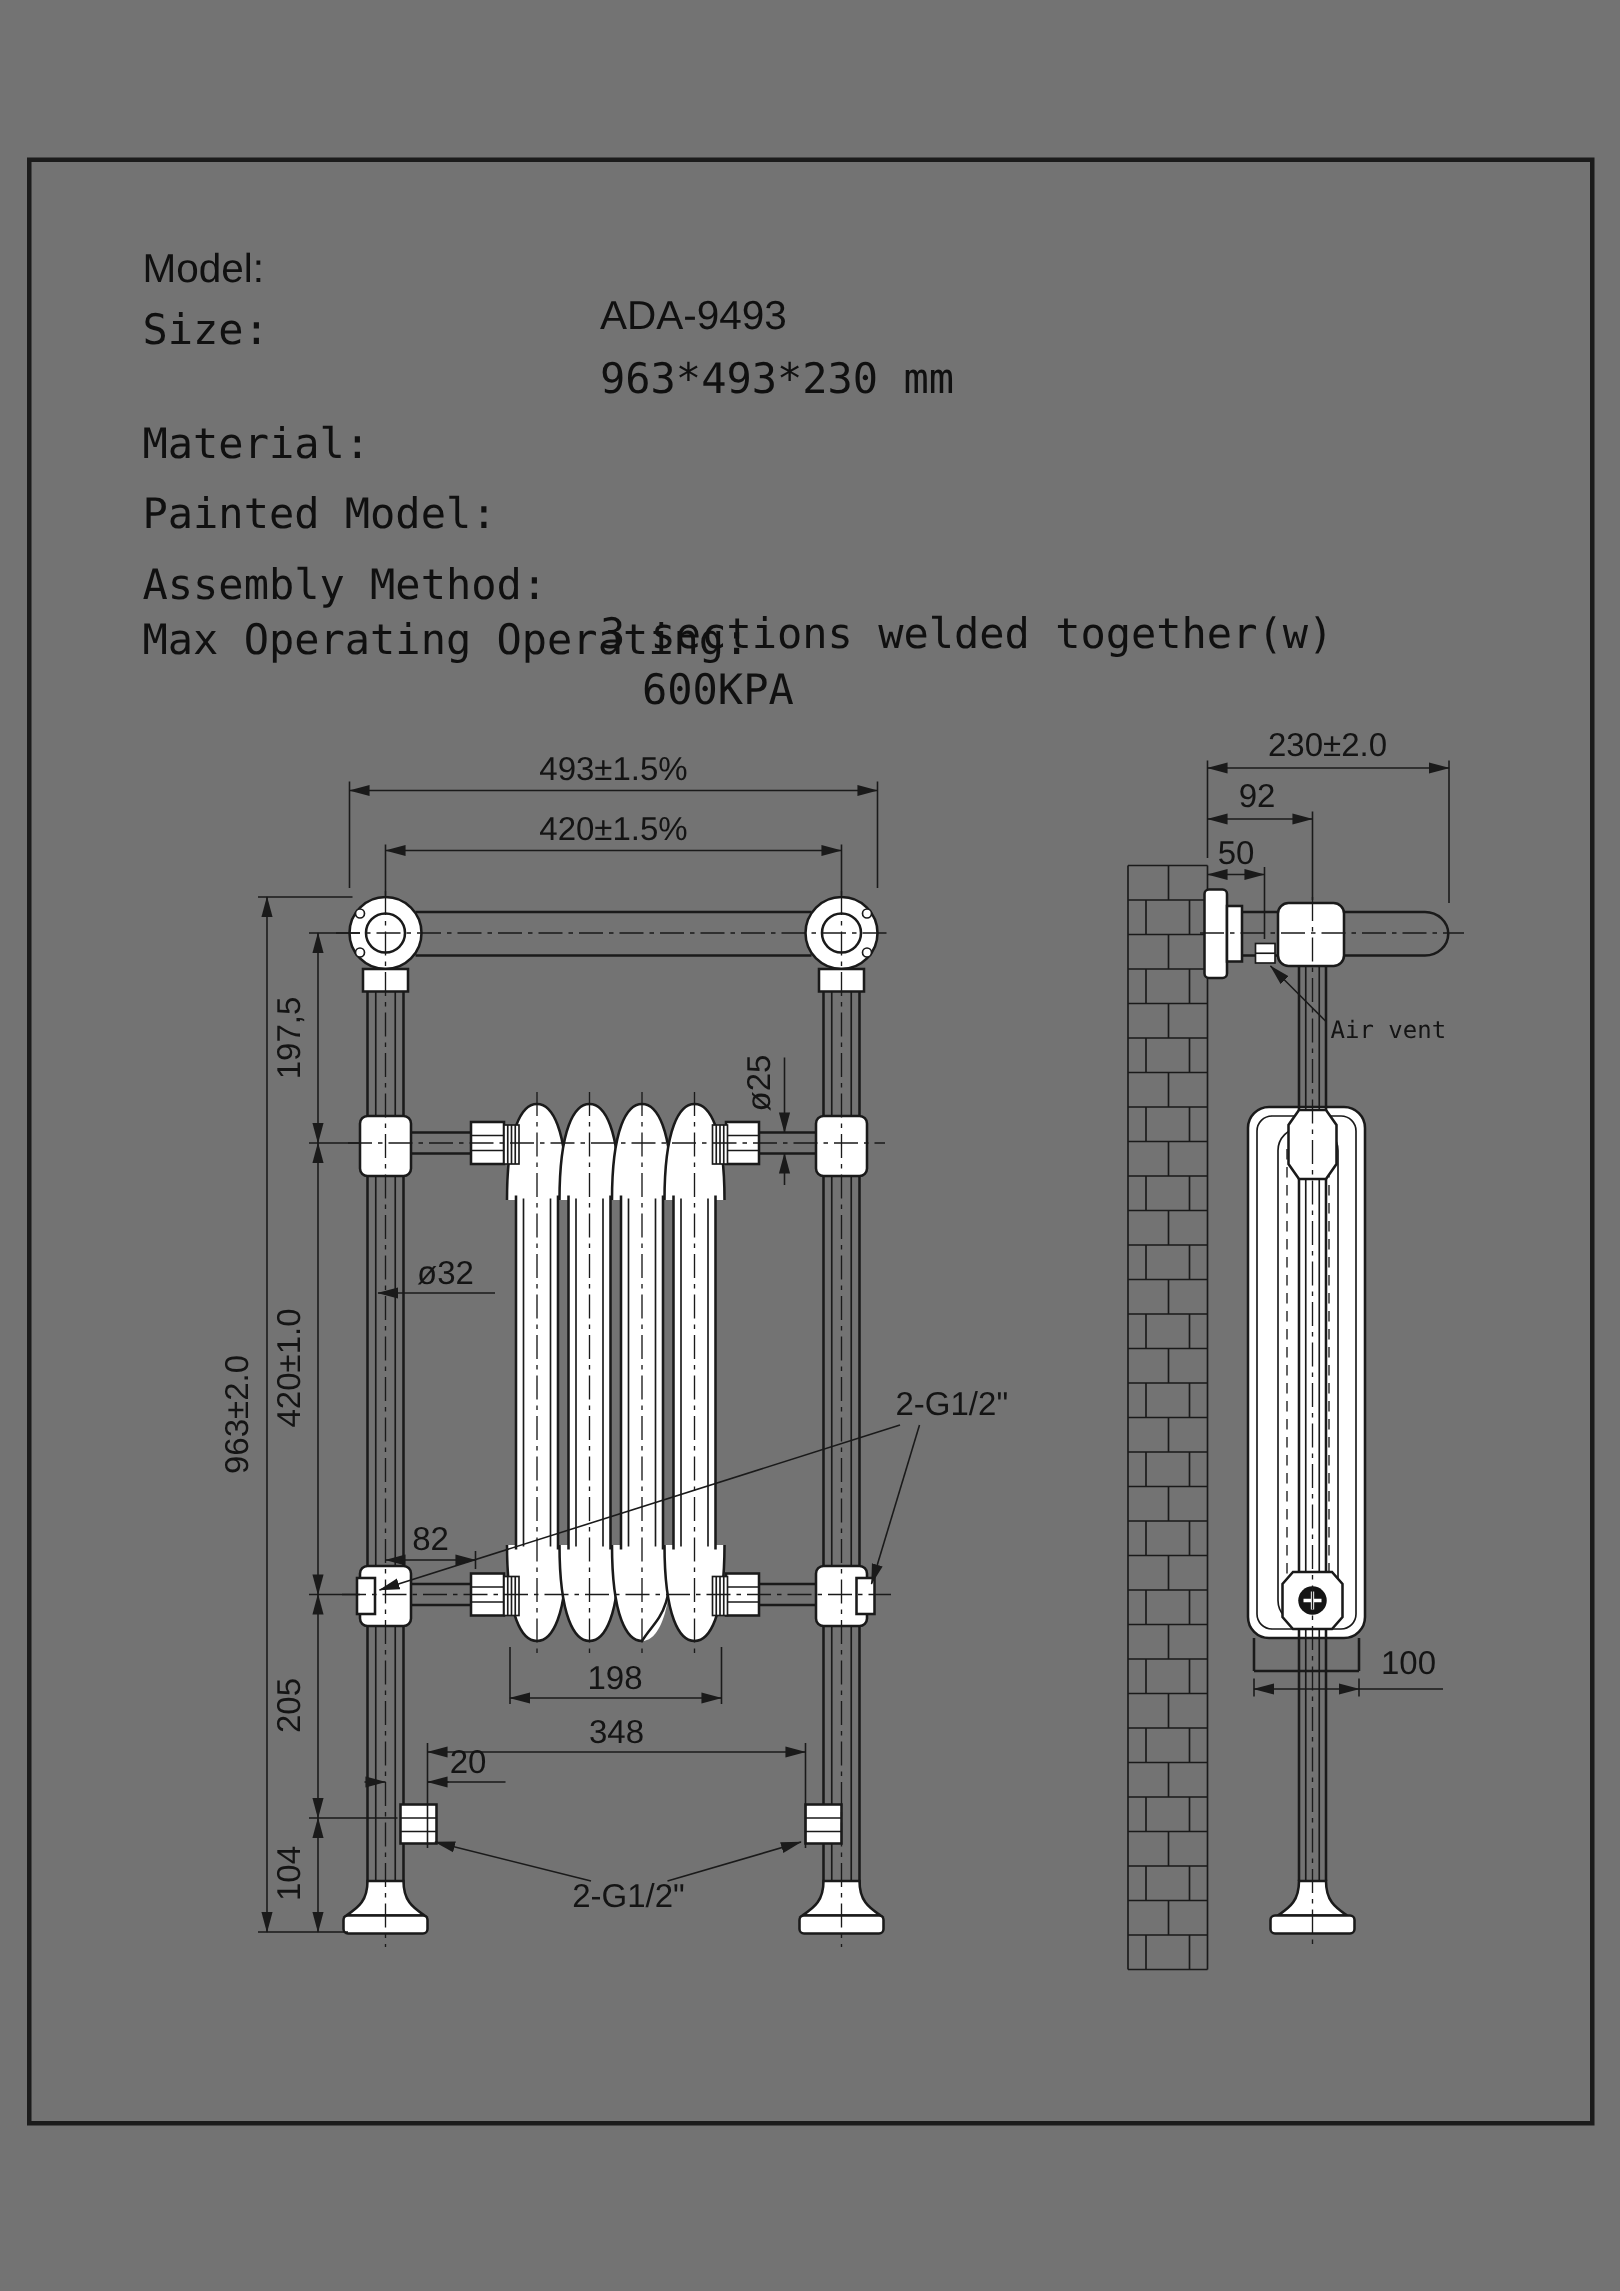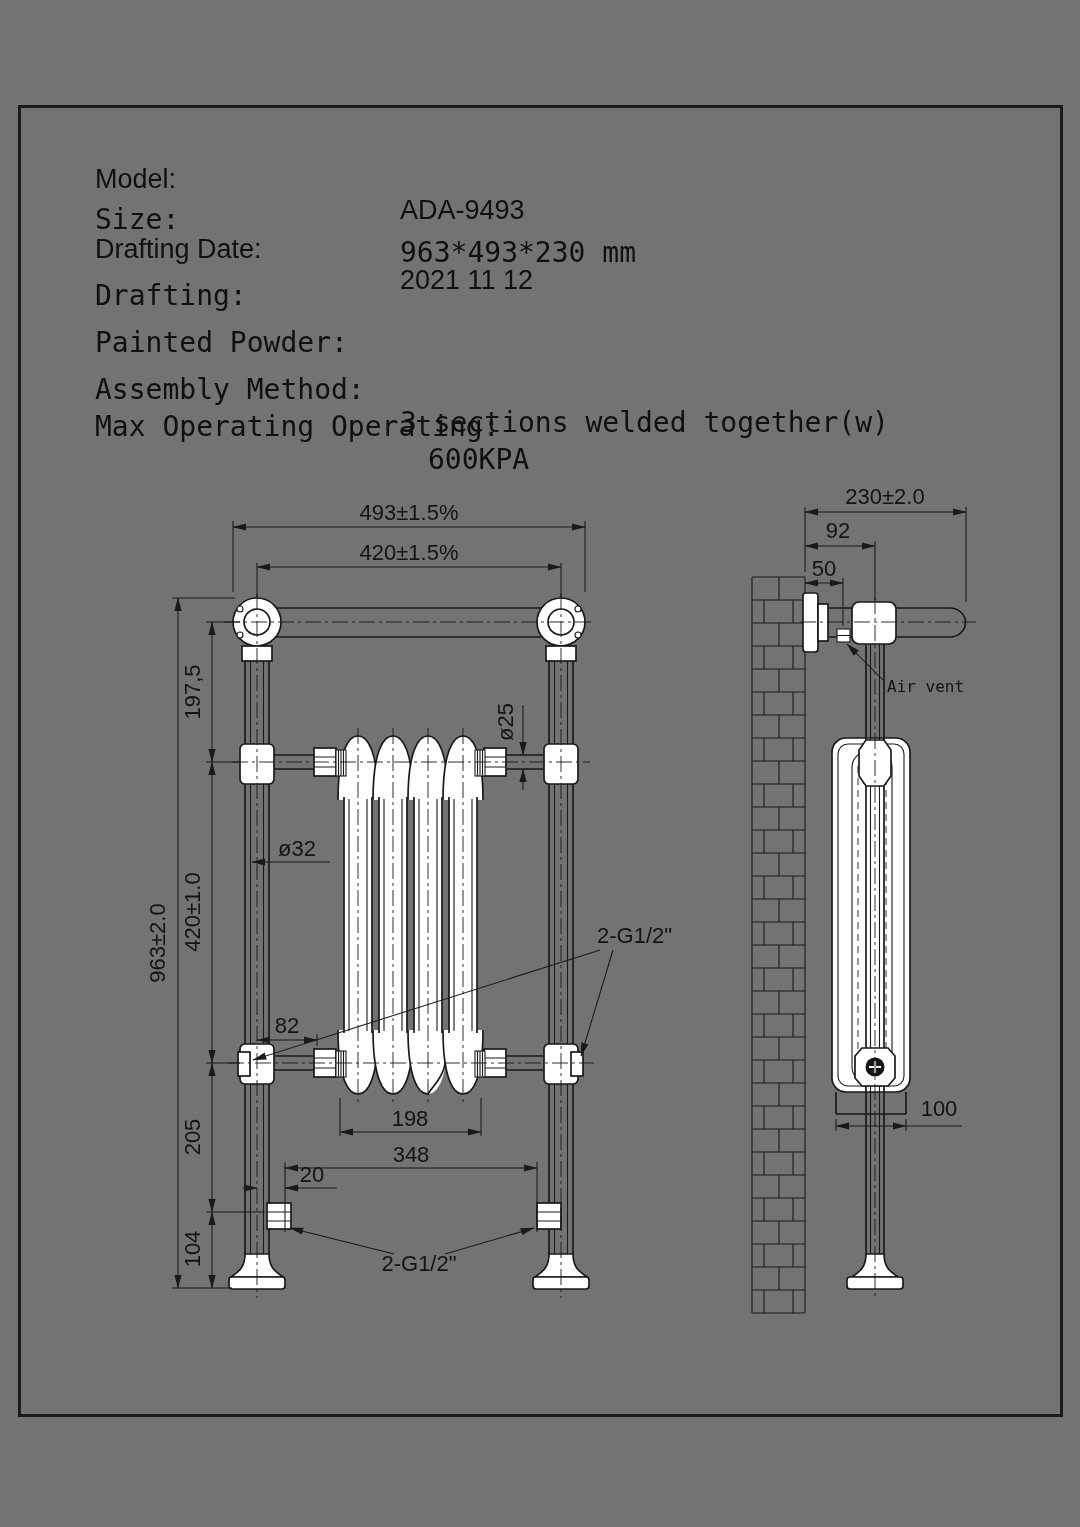--- a/index.html
+++ b/index.html
@@ -31,29 +31,25 @@
   <div class="frame"></div>
 
   <div class="hrow sans" style="top:133px">
     <span class="lbl">Model:</span>
     <span class="val">ADA-9493</span>
   </div>
   <div class="hrow cad" style="top:170px">
     <span class="lbl">Size:</span>
     <span class="val">963*493*230 mm</span>
   </div>
-  <div class="hrow sans" style="top:203px">
-    <span class="lbl">Drafting Date:</span>
-    <span class="val">2021 11 12</span>
-  </div>
   <div class="hrow cad" style="top:246px">
-    <span class="lbl">Drafting:</span>
+    <span class="lbl">Material:</span>
   </div>
   <div class="hrow cad" style="top:293px">
-    <span class="lbl">Painted Powder:</span>
+    <span class="lbl">Painted Model:</span>
   </div>
   <div class="hrow cad" style="top:340px">
     <span class="lbl">Assembly Method:</span>
     <span class="val">3 sections welded together(w)</span>
   </div>
   <div class="hrow cad" style="top:377px">
     <span class="lbl">Max Operating Operating:</span>
     <span class="val2">600KPA</span>
   </div>
 

